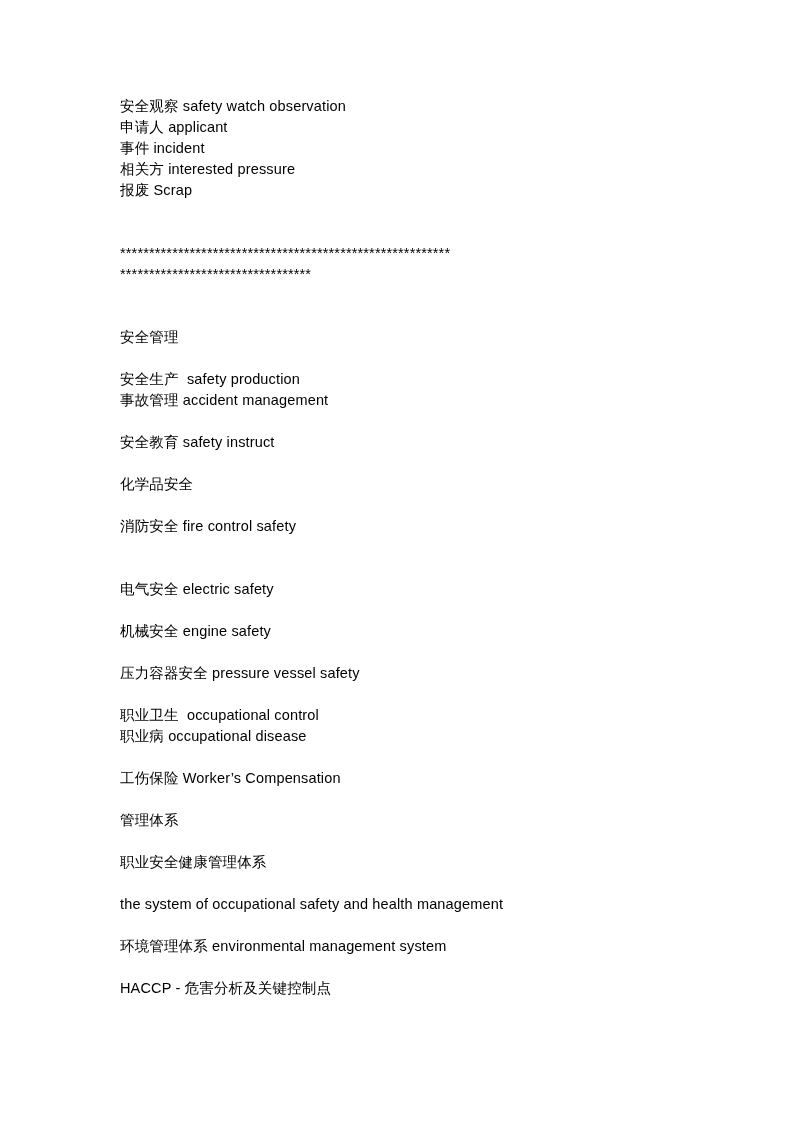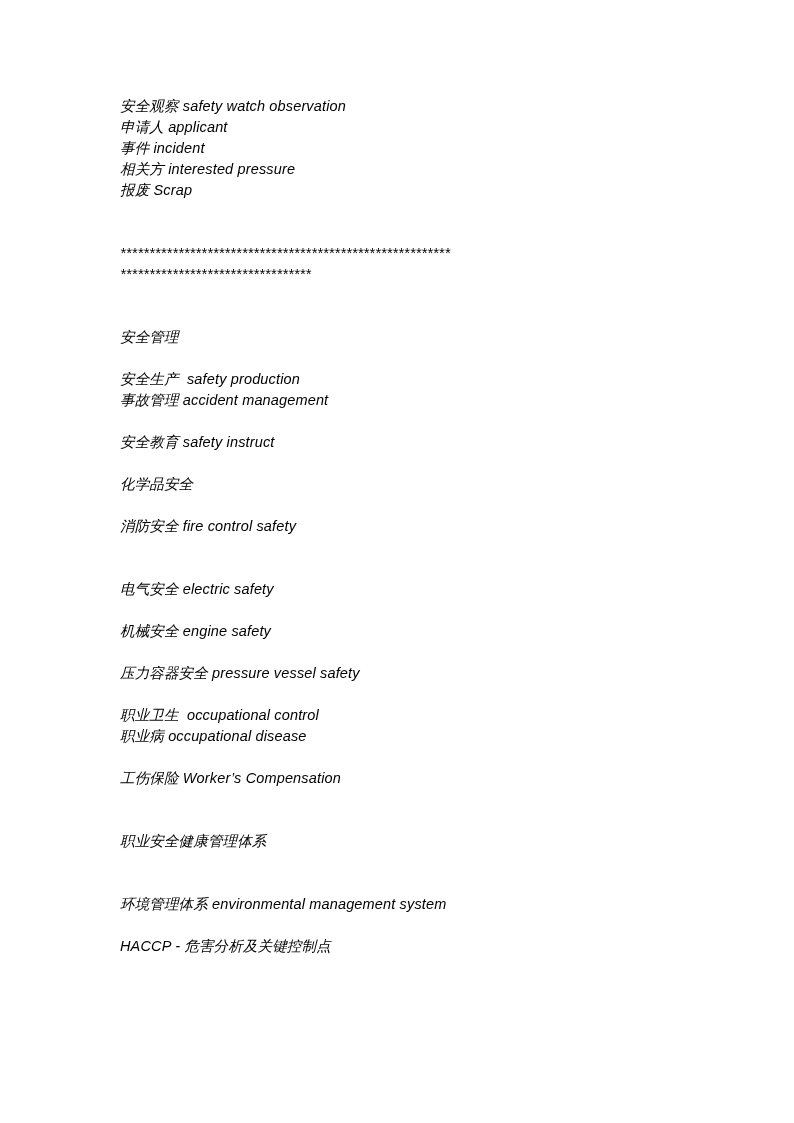--- a/index.html
+++ b/index.html
@@ -18,21 +18,20 @@
   }
   .page {
     position: absolute;
     left: 0;
     top: 0;
     width: 794px;
     height: 1025px;
     background: #ffffff;
     box-sizing: border-box;
     padding: 96px 120px 0 120px;
-    font-style: italic;
   }
   .doc-body {
     margin: 0;
     padding: 0;
   }
   .line {
     font-size: 14.5px;
     line-height: 21px;
     white-space: pre-wrap;
     color: #000000;
@@ -125,27 +124,29 @@
       <div class="line">职业卫生  occupational control</div>
       <div class="line">职业病 occupational disease</div>
     </div>
 
     <div class="blank"></div>
 
     <div class="line">工伤保险 Worker’s Compensation</div>
 
     <div class="blank"></div>
 
+    <div class="line">管理体系</div>
 
     <div class="blank"></div>
 
     <div class="line">职业安全健康管理体系</div>
 
     <div class="blank"></div>
 
+    <div class="line">the system of occupational safety and health management</div>
 
     <div class="blank"></div>
 
     <div class="line">环境管理体系 environmental management system</div>
 
     <div class="blank"></div>
 
     <div class="line">HACCP - 危害分析及关键控制点</div>
 
   </div>

